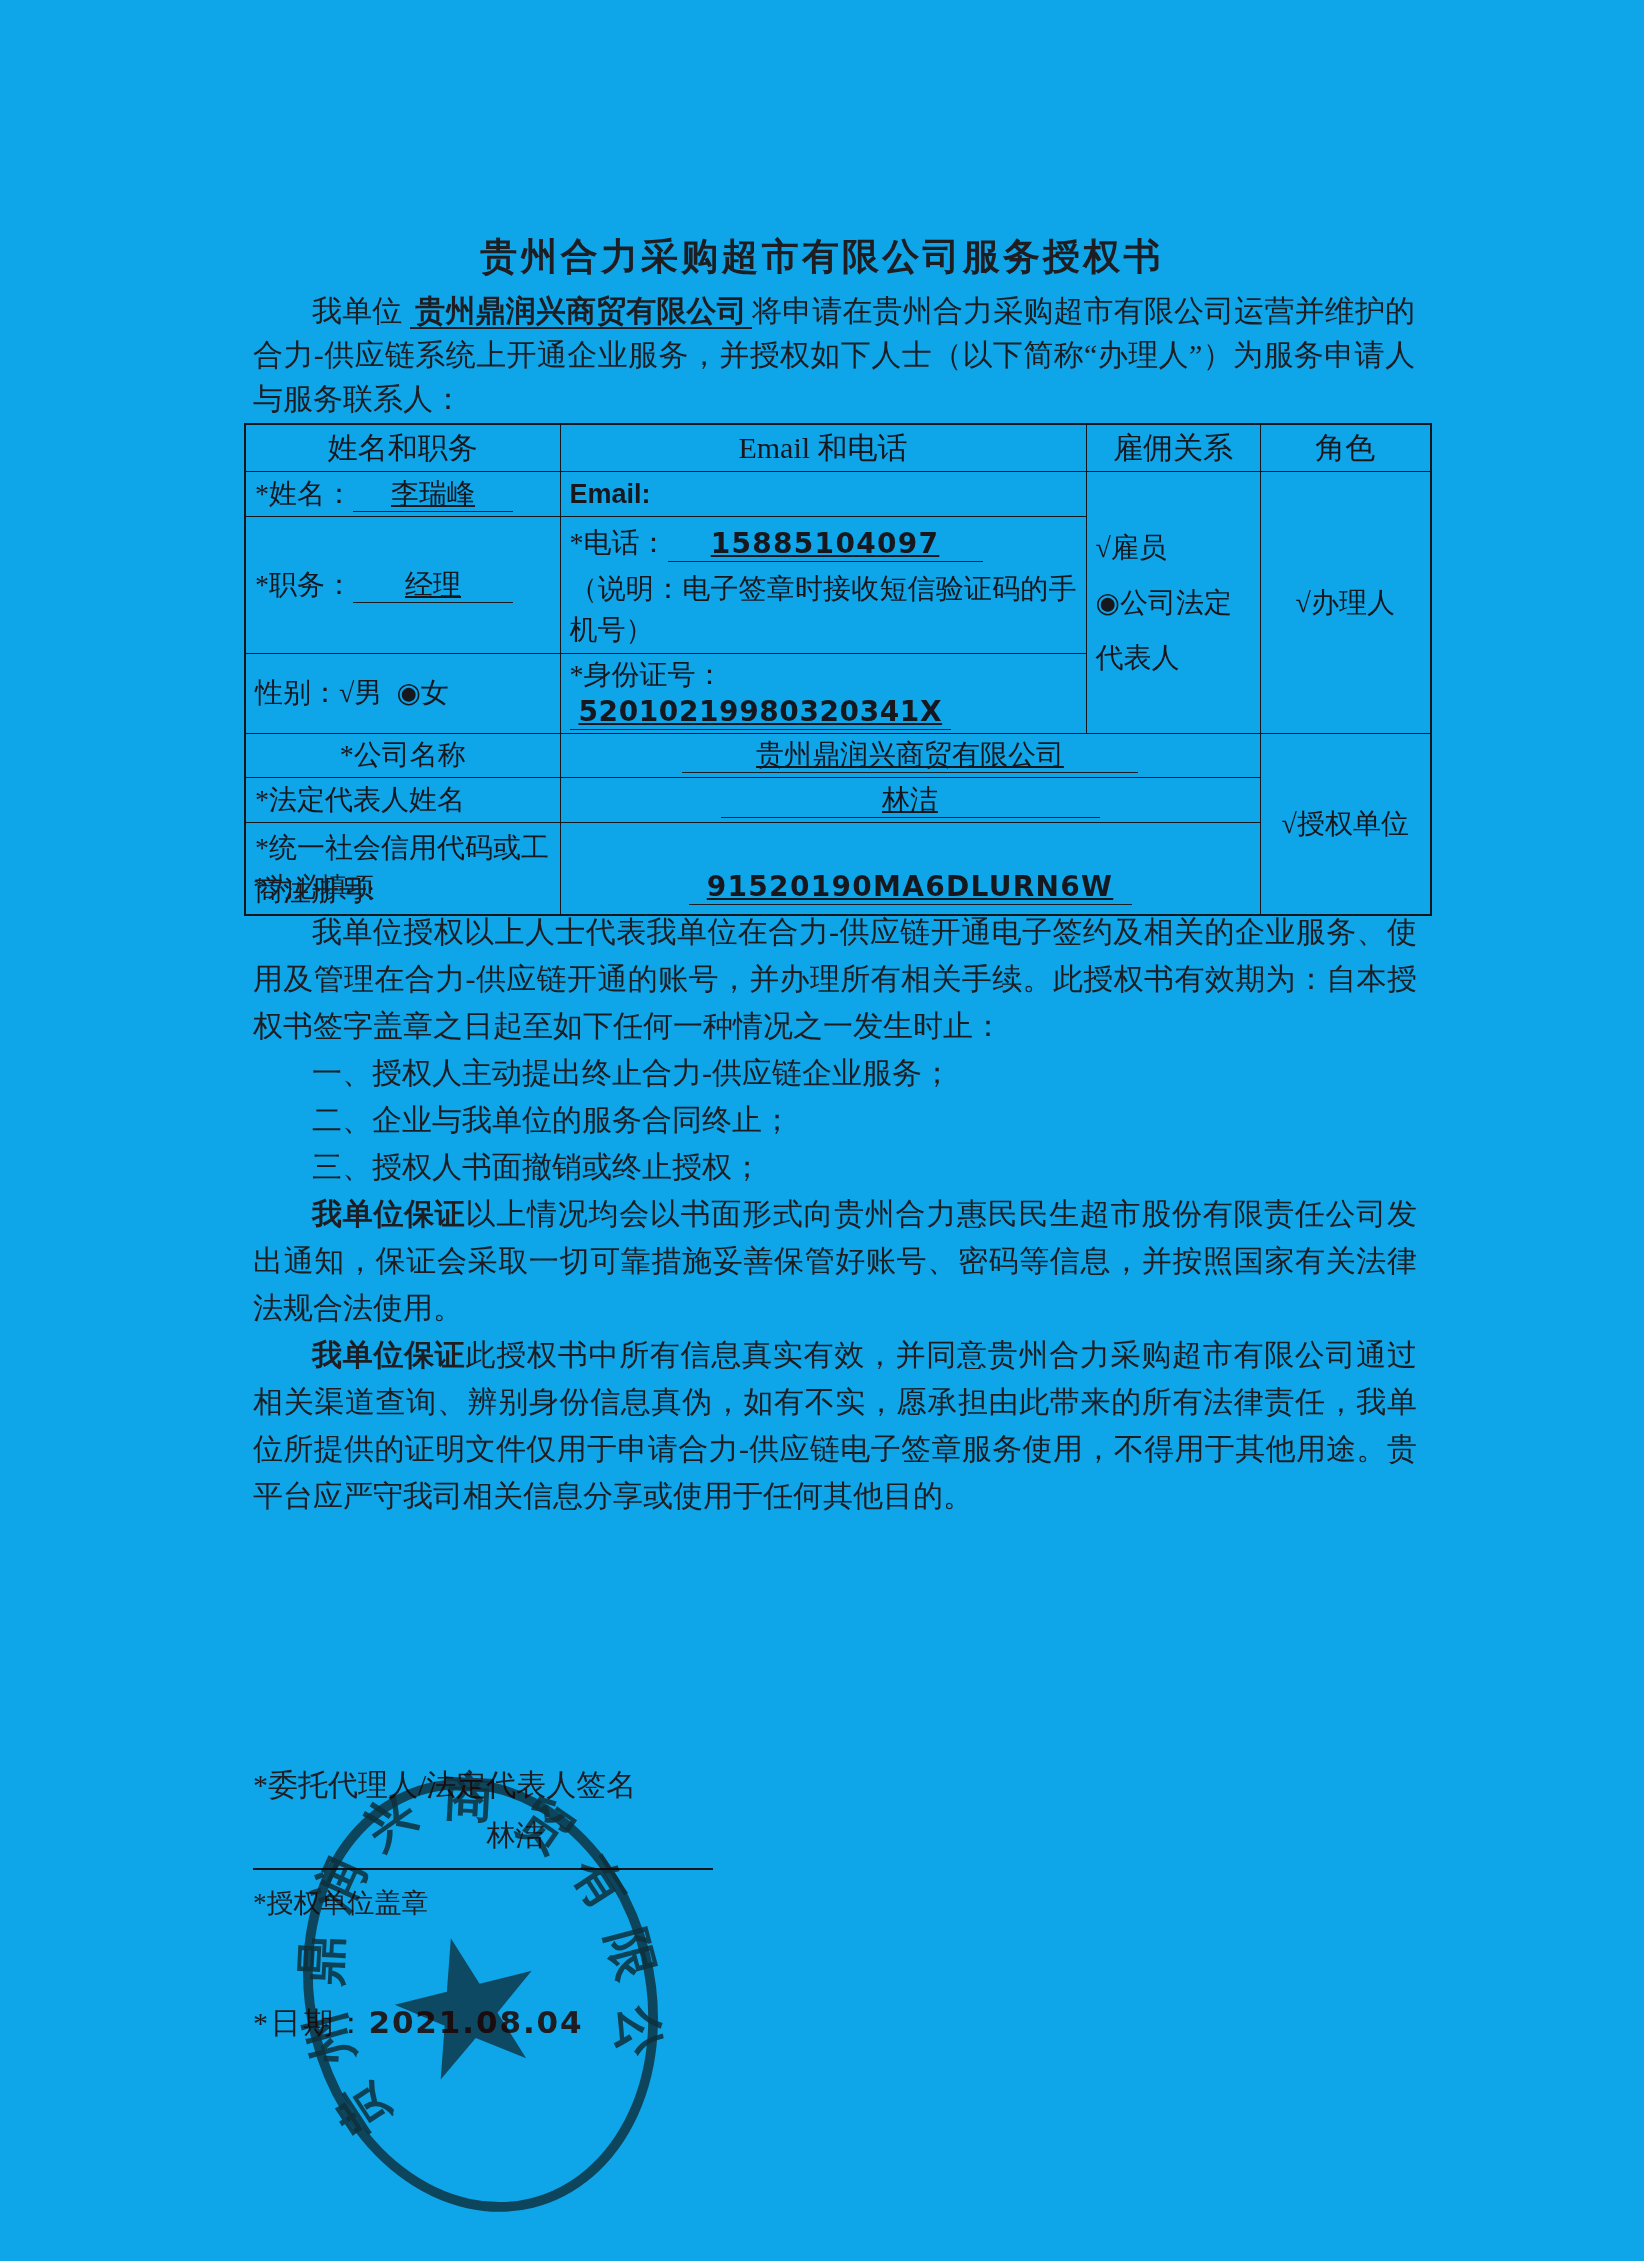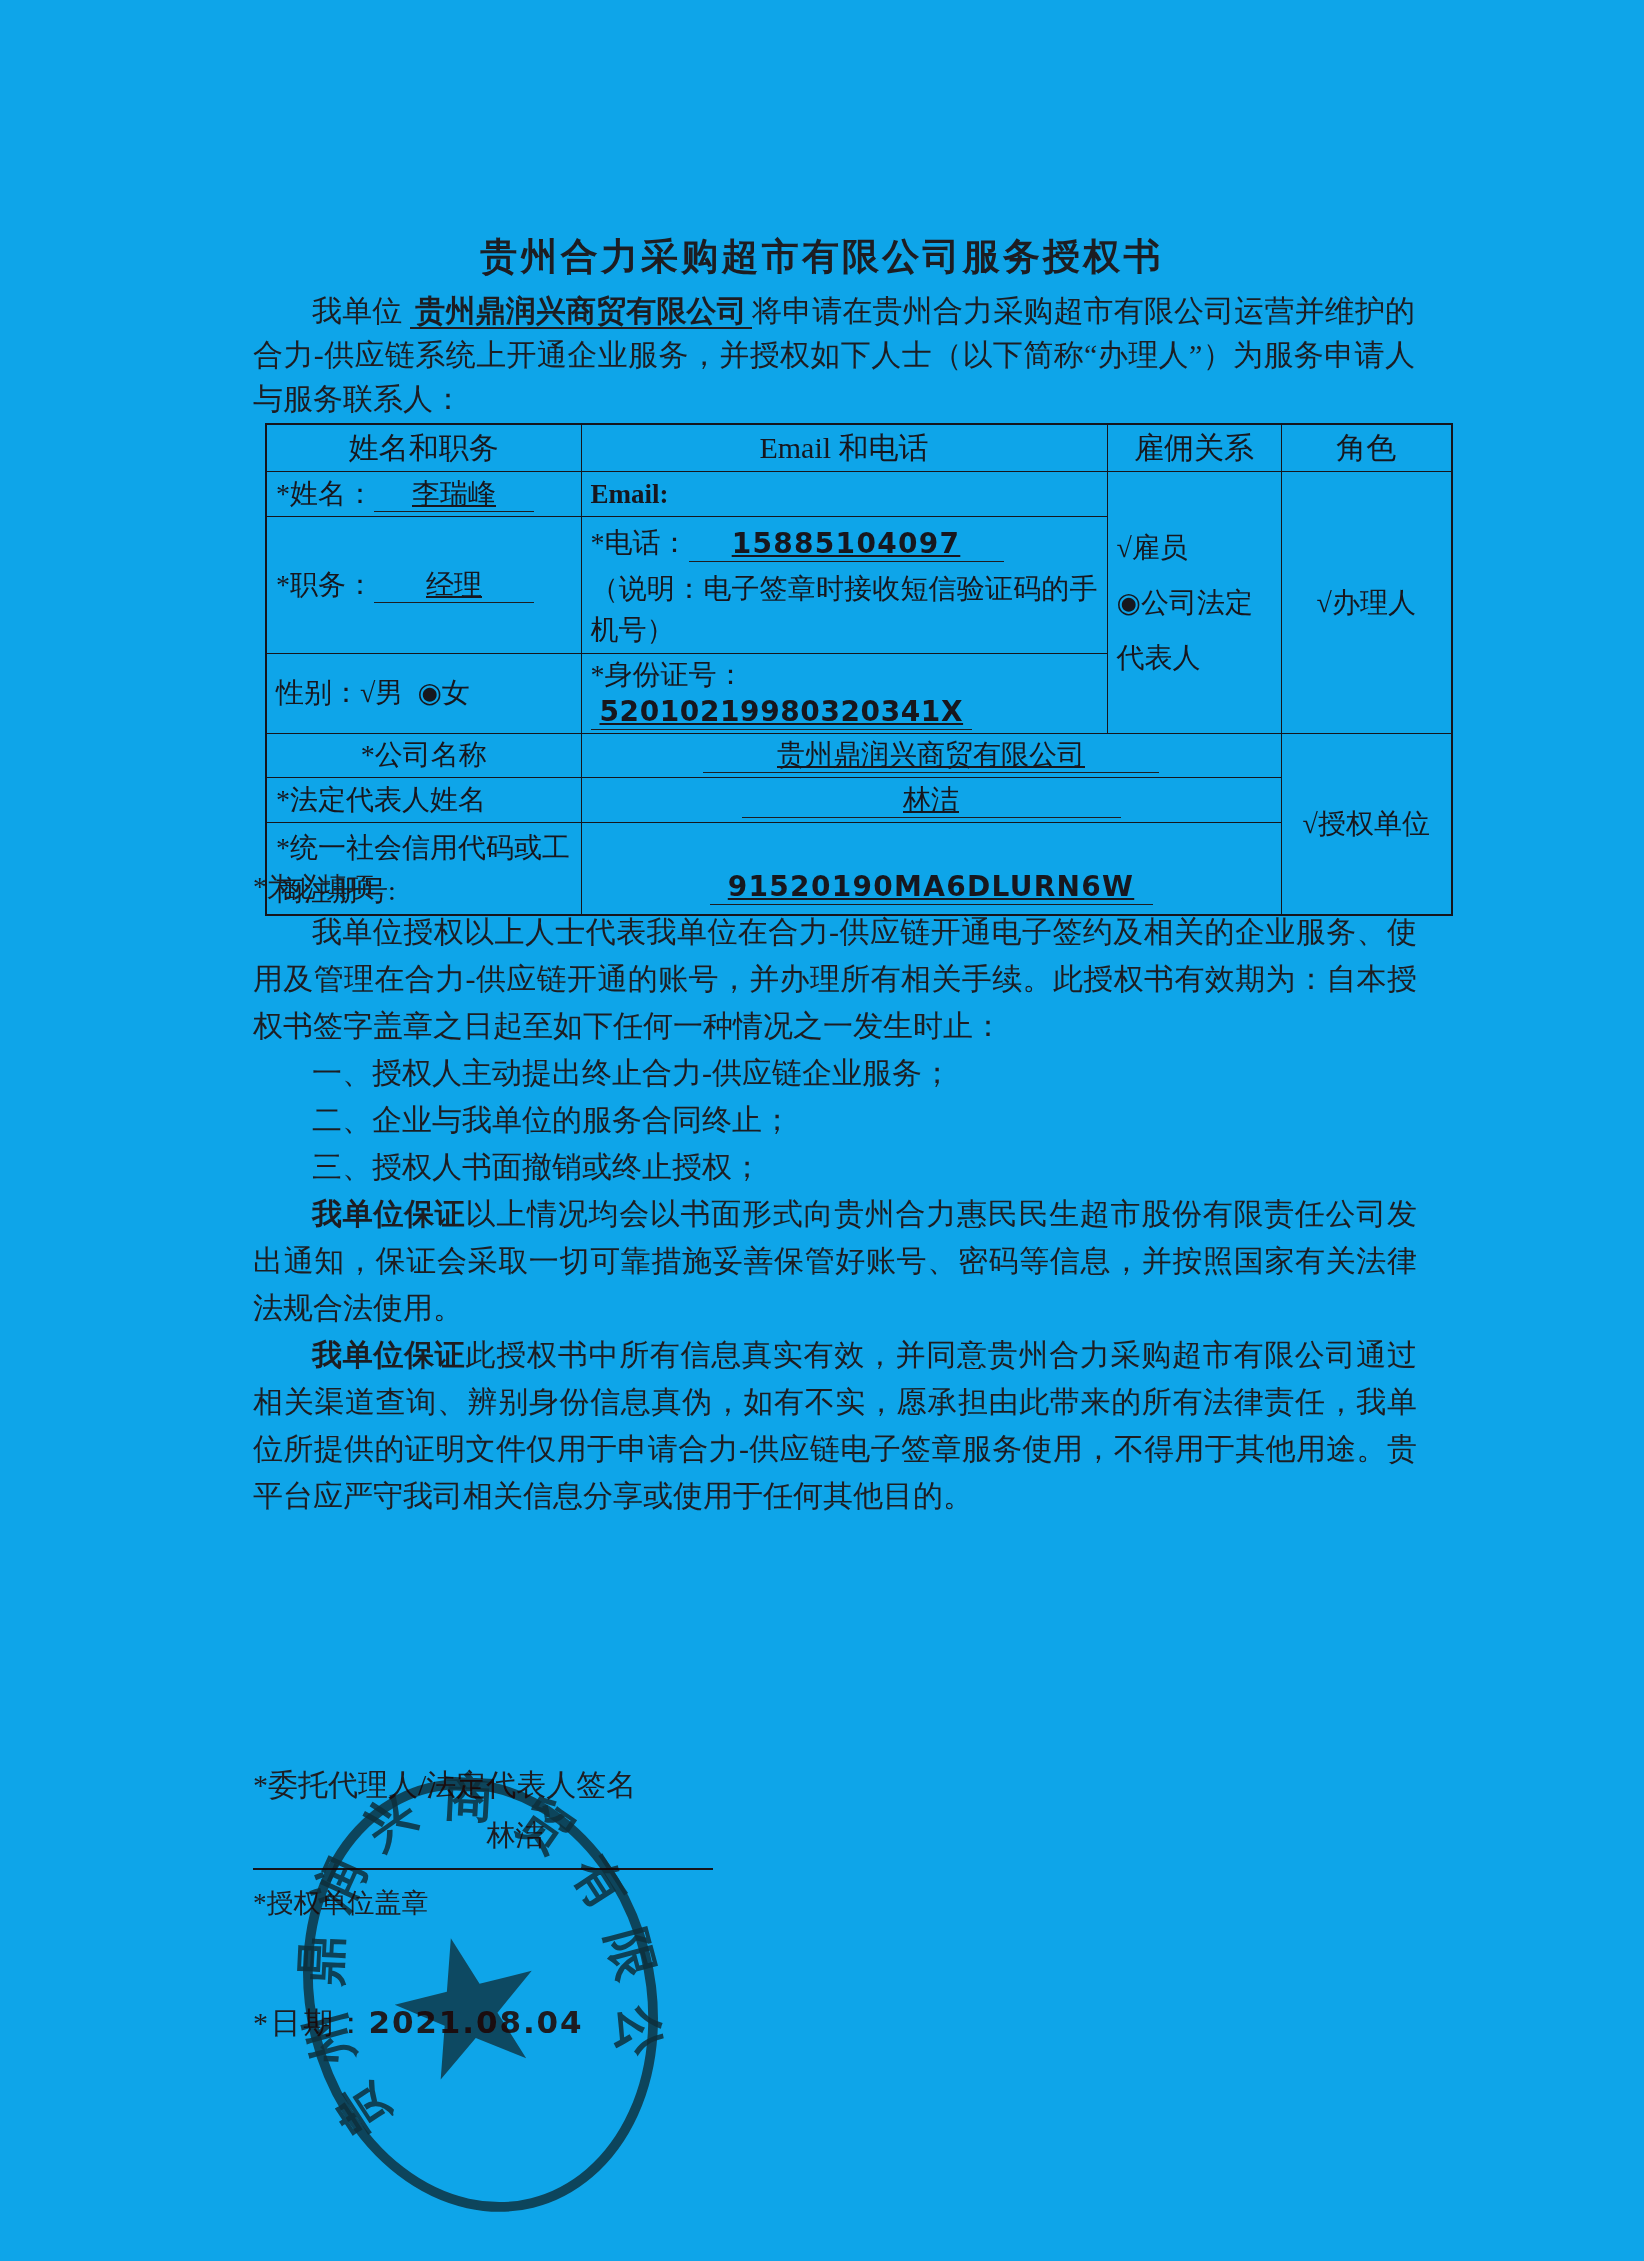--- a/index.html
+++ b/index.html
@@ -13,40 +13,40 @@
     position:absolute;left:0;right:0;top:232px;text-align:center;
     font-size:37px;font-weight:700;letter-spacing:3.2px;
   }
   .intro{
     position:absolute;left:253px;top:289px;width:1162px;
     font-size:30px;line-height:44px;text-align:justify;text-indent:59px;
   }
   .u-company{font-weight:700;border-bottom:2.6px solid #1d1d22;padding:0 5.2px;}
   
   table.doc{
-    position:absolute;left:265px;top:423px;border-collapse:collapse;
+    position:absolute;left:244px;top:423px;border-collapse:collapse;
     table-layout:fixed;font-size:28px;color:#17171e;
   }
   table.doc td,table.doc th{
     border:1.9px solid #15151c;padding:2.6px 9px;font-weight:400;
     vertical-align:middle;overflow:hidden;
   }
   table.doc{border:2.6px solid #15151c;}
   th.hd{text-align:center;font-weight:600;font-size:30px;}
   .cell-left{text-align:left;}
   .cell-center{text-align:center;}
   .uline{
     display:inline-block;border-bottom:1.9px solid #1d1d22;
     text-align:center;padding:0 9px;line-height:1.25;text-decoration:underline;
   }
   .num{
     font-family:"DejaVu Sans","Liberation Sans",sans-serif;
     font-weight:700;letter-spacing:1.3px;font-size:28px;
   }
-  .latin{font-family:Liberation Serif, serif;font-weight:600;font-size:27px;}
+  .latin{font-family:Liberation Sans, sans-serif;font-weight:600;font-size:27px;}
   .phone-note{font-size:28px;line-height:41px;text-align:justify;}
   .emp div{line-height:55px;}
   .flexline{display:flex;align-items:flex-end;}
   .flexline .lab{white-space:nowrap;}
   
   .req-note{position:absolute;left:253px;top:869px;font-size:27px;}
   .bodytxt{
     position:absolute;left:253px;top:908px;width:1164px;
     font-size:30px;line-height:47px;text-align:justify;
   }

